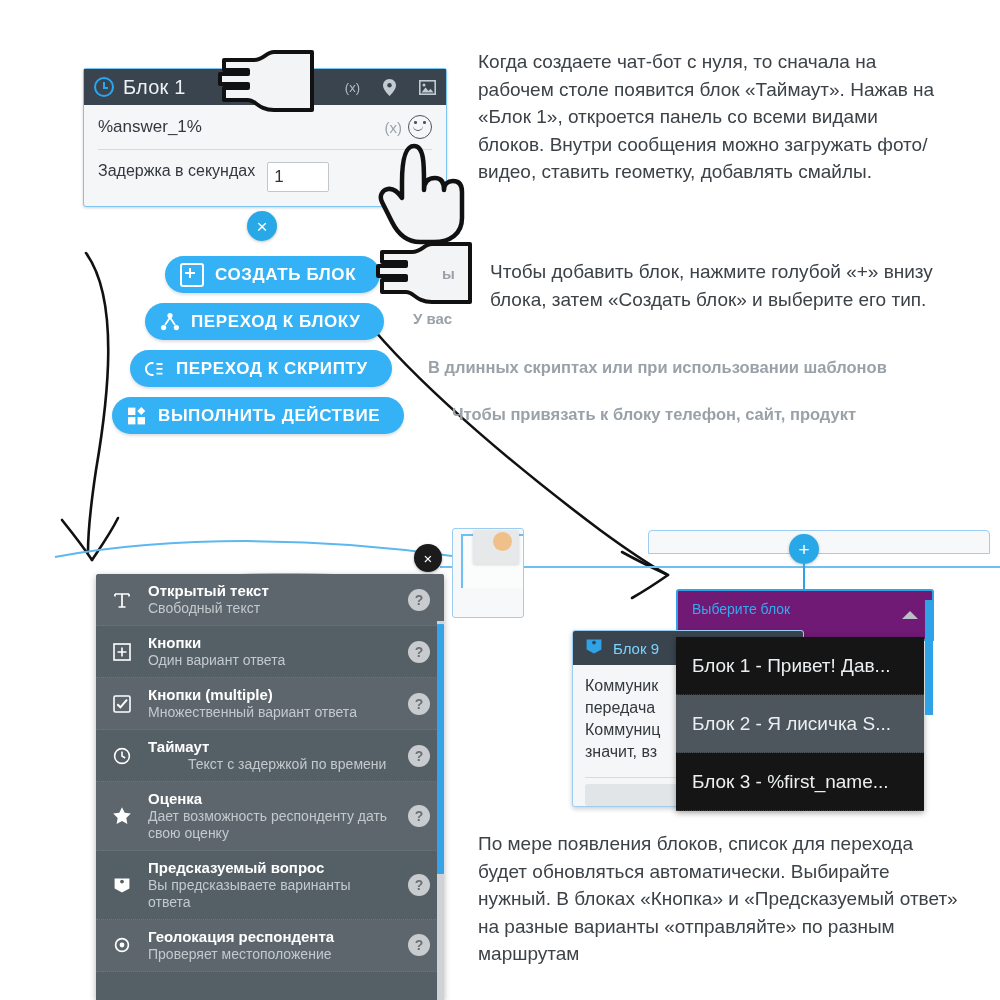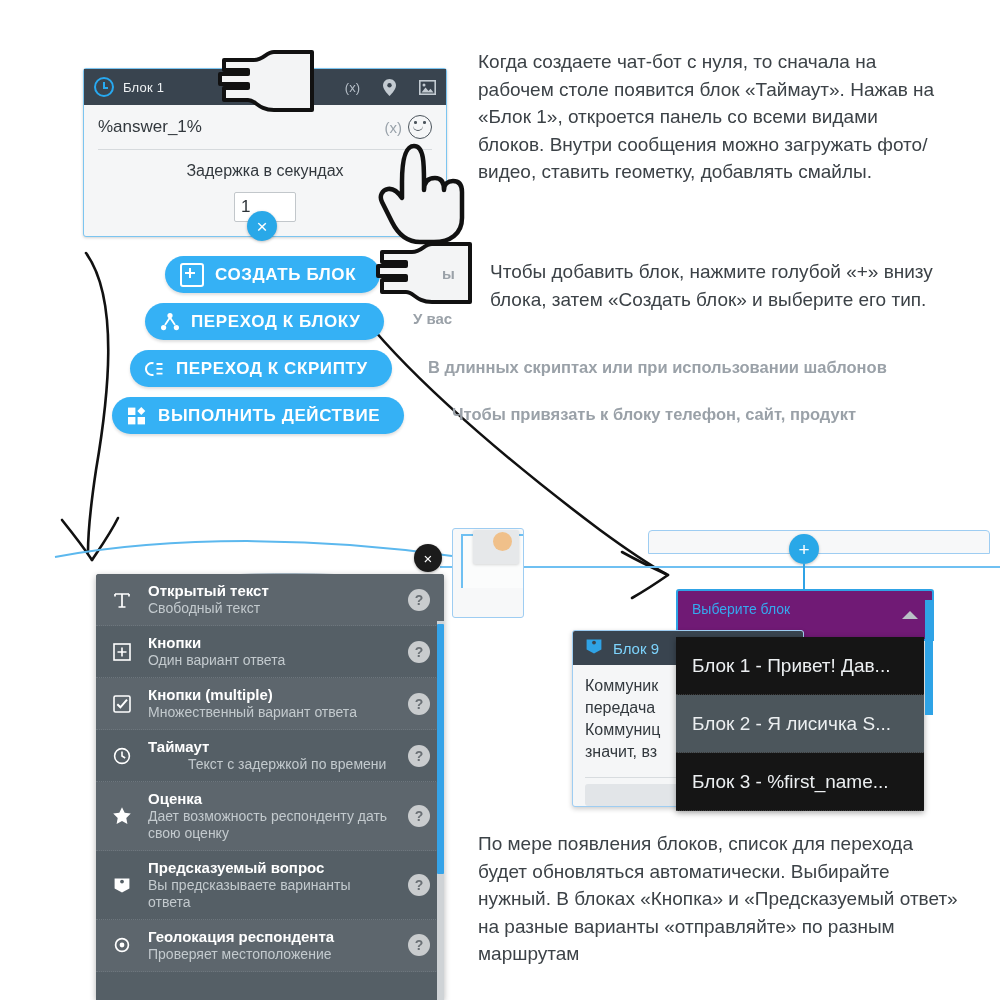--- a/index.html
+++ b/index.html
@@ -21,21 +21,21 @@
     box-shadow:0 1px 3px rgba(0,0,0,.18);
   }
   .blockcard .hdr{
     background:#39444f;
     height:36px;
     display:flex;align-items:center;
     padding:0 10px;
     gap:9px;
   }
   .blockcard .hdr .title{
-    color:#eef1f3;font-size:13px;letter-spacing:.2px;
+    color:#eef1f3;font-size:20px;letter-spacing:.2px;
   }
   .blockcard .hdr .spacer{flex:1;}
   .blockcard .hdr .tool{
     color:#b6bfc8;font-size:13px;display:flex;align-items:center;justify-content:center;
   }
   .clock-ic{
     width:20px;height:20px;border-radius:50%;
     border:2.6px solid #27a9f1;position:relative;box-sizing:border-box;
   }
   .clock-ic:before{content:"";position:absolute;left:7px;top:3.4px;width:2px;height:6px;background:#27a9f1;}
@@ -50,22 +50,22 @@
   .paren{color:#9aa3ab;font-size:15px;margin-right:6px;}
   .smiley{
     width:22px;height:22px;border-radius:50%;border:1.8px solid #4b545c;
     position:relative;display:inline-block;
   }
   .smiley .e1,.smiley .e2{position:absolute;top:5px;width:2.6px;height:2.6px;border-radius:50%;background:#4b545c;}
   .smiley .e1{left:5px;} .smiley .e2{right:5px;}
   .smiley .m{position:absolute;left:4.2px;top:9px;width:10px;height:5px;border-bottom:1.8px solid #4b545c;border-radius:0 0 10px 10px;}
   .divider{height:1px;background:#d6dadd;margin:2px 14px 0 14px;}
   .delay-row{
-    display:flex;align-items:center;gap:12px;
-    padding:12px 14px 14px 14px;font-size:16px;color:#32383d;flex-direction:column;
+    display:flex;align-items:flex-start;gap:12px;
+    padding:12px 14px 14px 14px;font-size:16px;color:#32383d;
   }
   .delay-input{
     width:62px;height:30px;border:1px solid #c2c7cb;background:#fff;border-radius:2px;
     font-size:17px;color:#2d3338;padding:0 6px;box-sizing:border-box;
     font-family:"Liberation Sans",sans-serif;
   }
   .plusbtn,.closebtn{
     width:30px;height:30px;border-radius:50%;
     background:#29a8e8;color:#fff;
     display:flex;align-items:center;justify-content:center;

